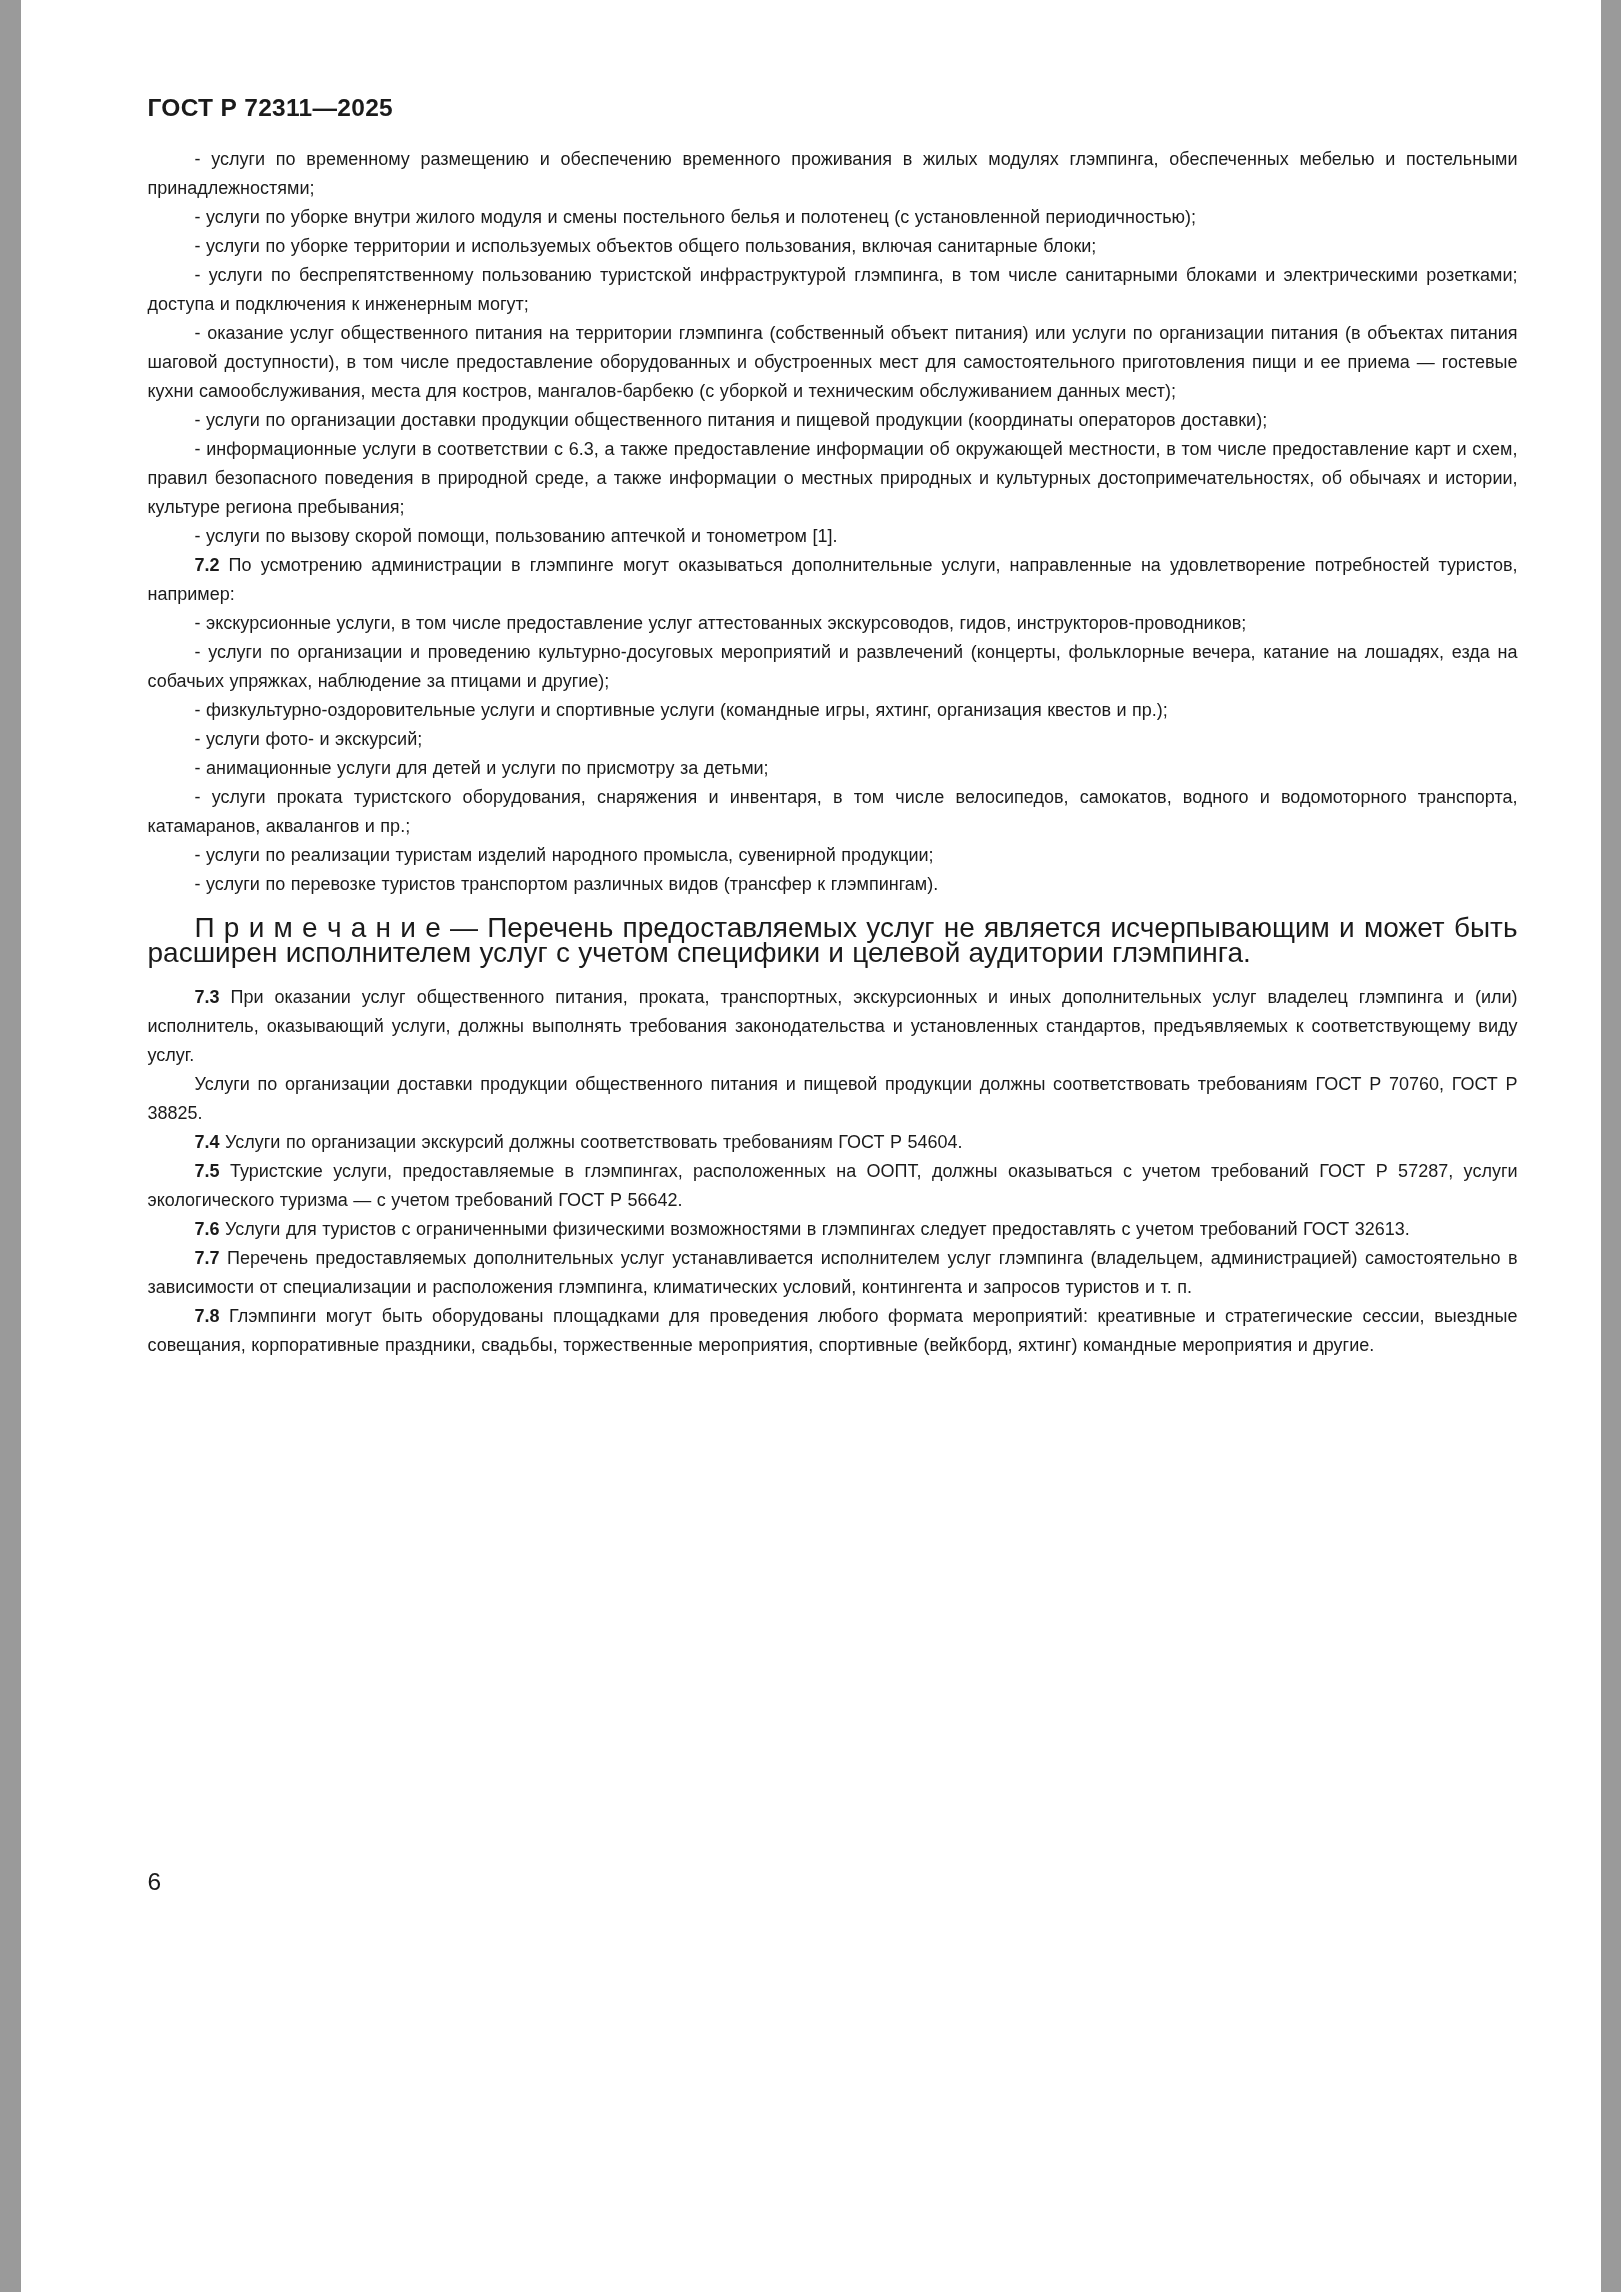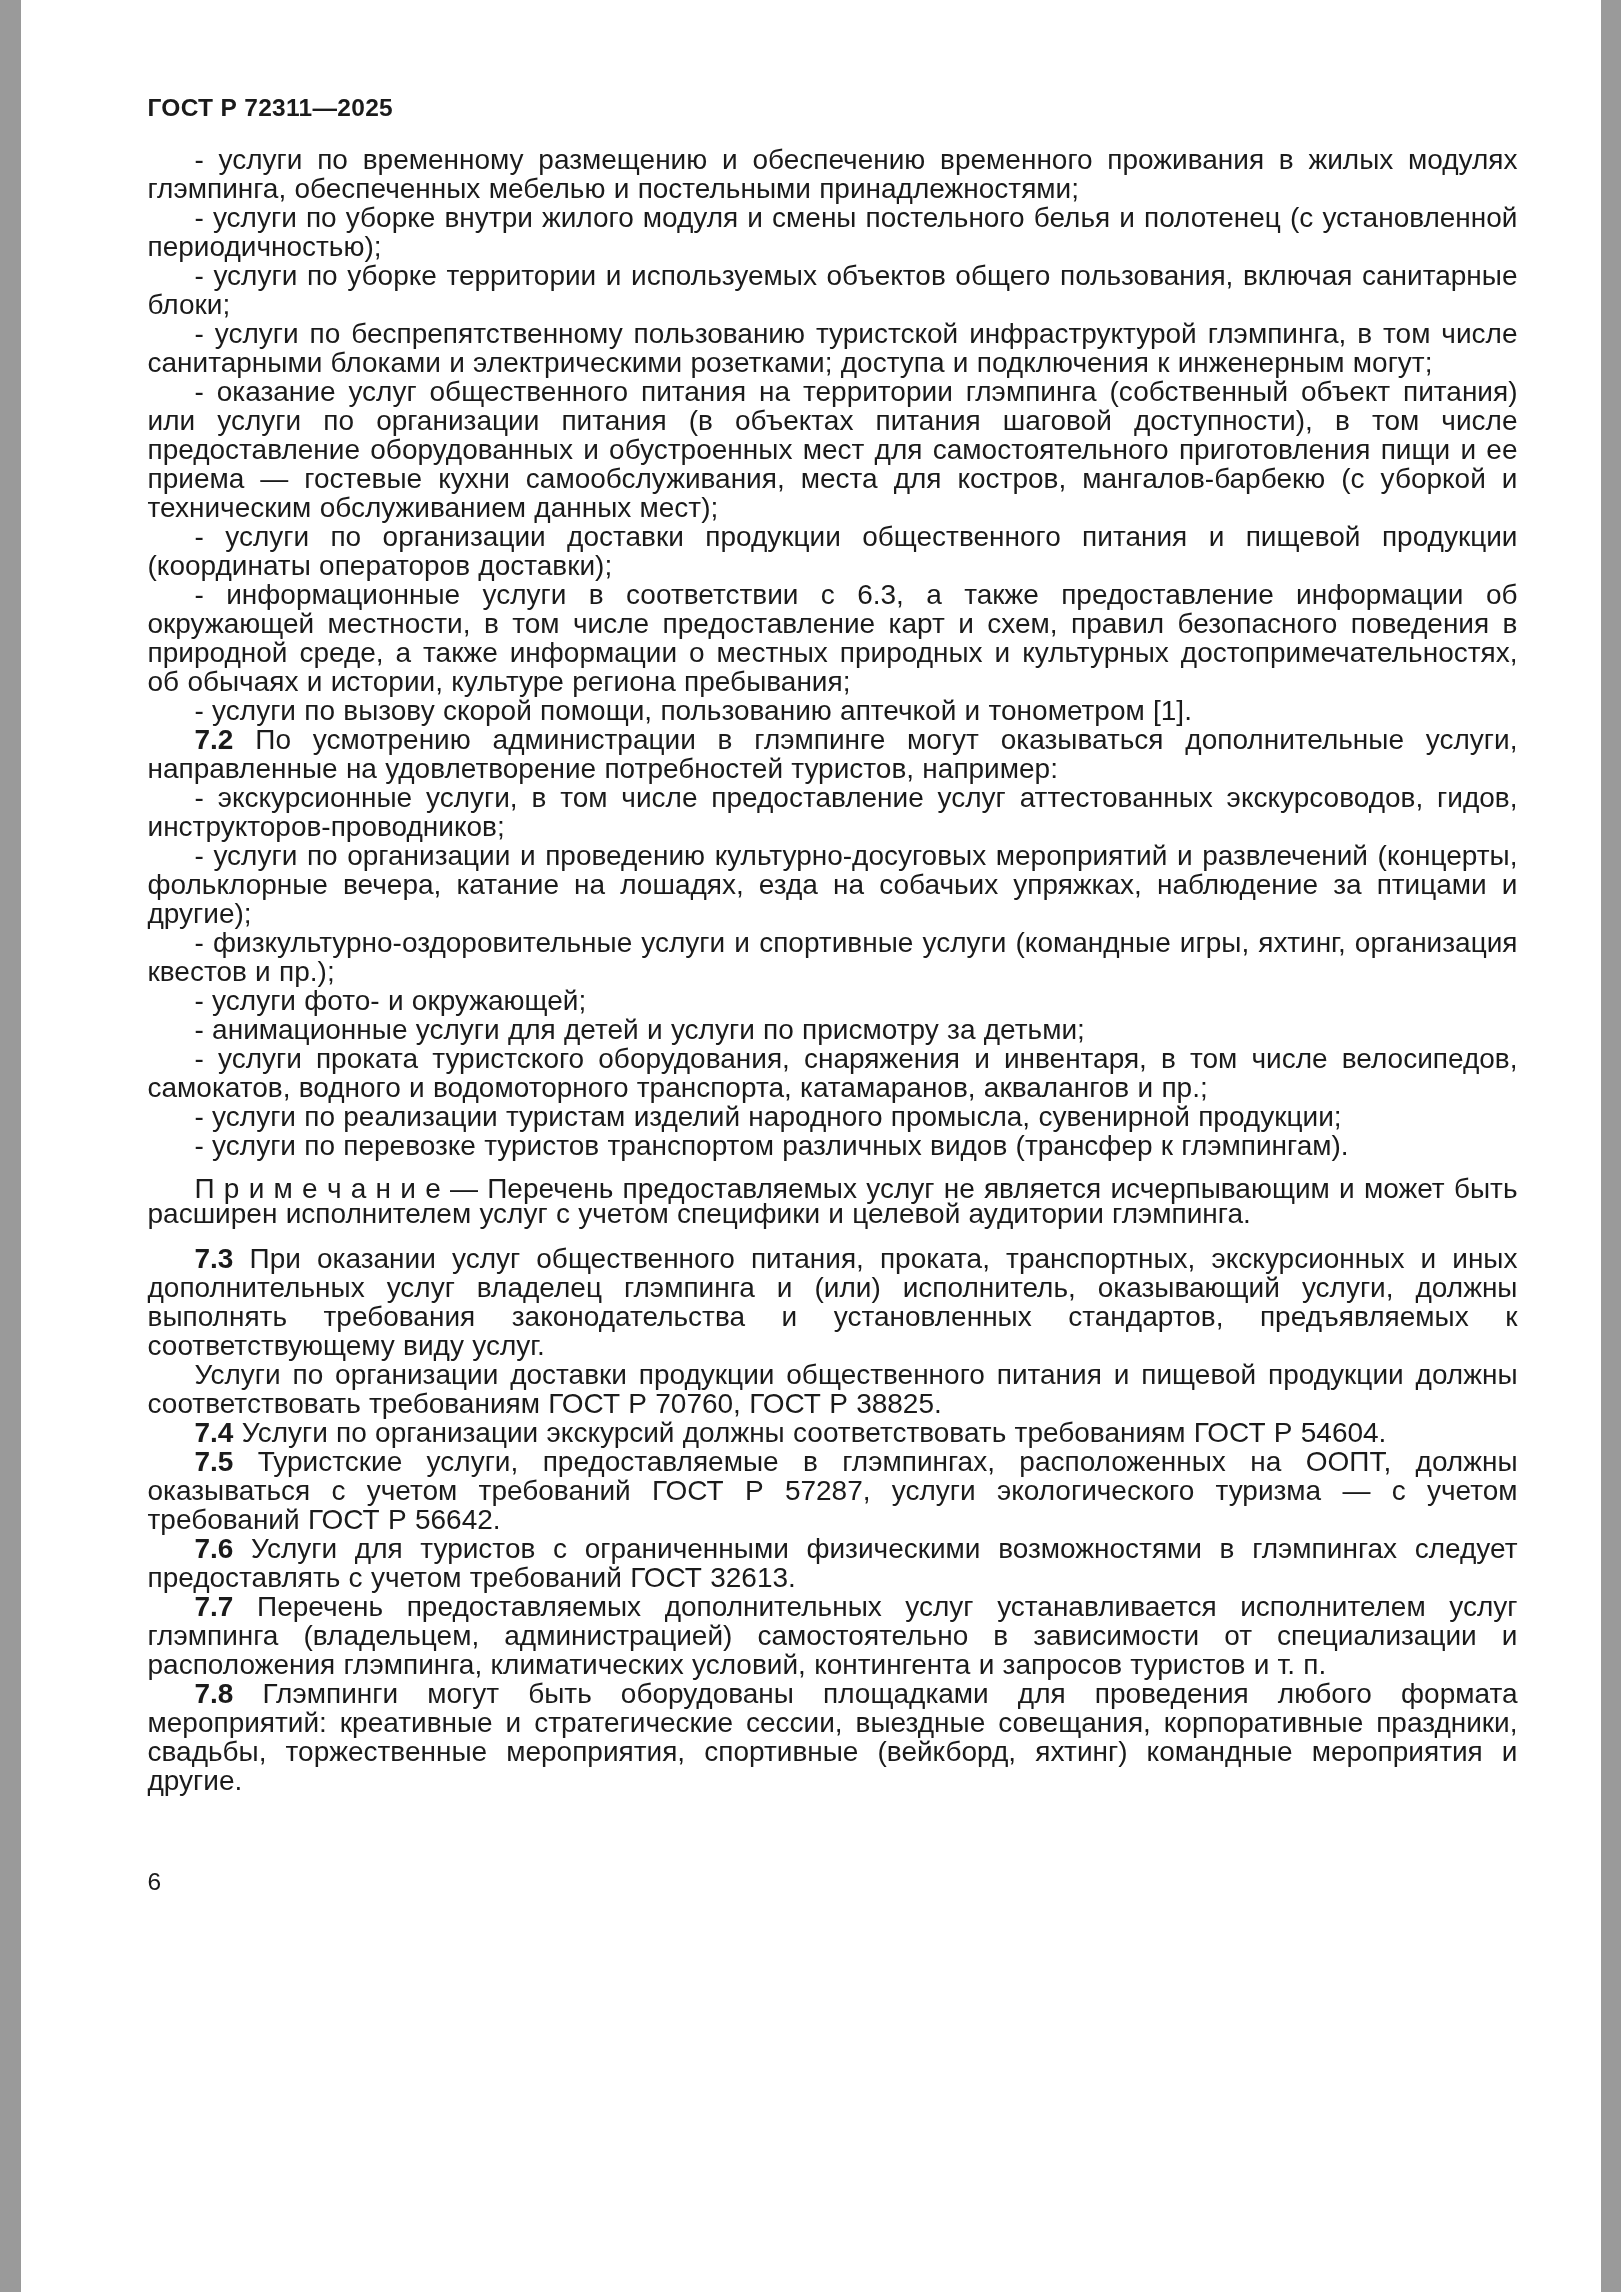--- a/index.html
+++ b/index.html
@@ -28,21 +28,21 @@
   .content {
     position: absolute;
     left: 127px;
     top: 145px;
     width: 1370px;
   }
   p.para {
     margin: 0;
     text-indent: 47px;
     text-align: justify;
-    font-size: 28px;
+    font-size: 18px;
     line-height: 29px;
     word-spacing: 0.5px;
   }
   p.para b {
     font-weight: bold;
   }
   p.note {
     font-size: 28px;
     line-height: 25.5px;
     margin: 15.7px 0 17.6px 0;
@@ -66,21 +66,21 @@
       <p class="para list">- услуги по уборке территории и используемых объектов общего пользования, включая санитарные блоки;</p>
       <p class="para list">- услуги по беспрепятственному пользованию туристской инфраструктурой глэмпинга, в том числе санитарными блоками и электрическими розетками; доступа и подключения к инженерным могут;</p>
       <p class="para list">- оказание услуг общественного питания на территории глэмпинга (собственный объект питания) или услуги по организации питания (в объектах питания шаговой доступности), в том числе предоставление оборудованных и обустроенных мест для самостоятельного приготовления пищи и ее приема — гостевые кухни самообслуживания, места для костров, мангалов-барбекю (с уборкой и техническим обслуживанием данных мест);</p>
       <p class="para list">- услуги по организации доставки продукции общественного питания и пищевой продукции (координаты операторов доставки);</p>
       <p class="para list">- информационные услуги в соответствии с 6.3, а также предоставление информации об окружающей местности, в том числе предоставление карт и схем, правил безопасного поведения в природной среде, а также информации о местных природных и культурных достопримечательностях, об обычаях и истории, культуре региона пребывания;</p>
       <p class="para list">- услуги по вызову скорой помощи, пользованию аптечкой и тонометром [1].</p>
       <p class="para clause"><b>7.2</b>&nbsp;По усмотрению администрации в глэмпинге могут оказываться дополнительные услуги, направленные на удовлетворение потребностей туристов, например:</p>
       <p class="para list">- экскурсионные услуги, в том числе предоставление услуг аттестованных экскурсоводов, гидов, инструкторов-проводников;</p>
       <p class="para list">- услуги по организации и проведению культурно-досуговых мероприятий и развлечений (концерты, фольклорные вечера, катание на лошадях, езда на собачьих упряжках, наблюдение за птицами и другие);</p>
       <p class="para list">- физкультурно-оздоровительные услуги и спортивные услуги (командные игры, яхтинг, организация квестов и пр.);</p>
-      <p class="para list">- услуги фото- и окружающей;</p>
+      <p class="para list">- услуги фото- и экскурсий;</p>
       <p class="para list">- анимационные услуги для детей и услуги по присмотру за детьми;</p>
       <p class="para list">- услуги проката туристского оборудования, снаряжения и инвентаря, в том числе велосипедов, самокатов, водного и водомоторного транспорта, катамаранов, аквалангов и пр.;</p>
       <p class="para list">- услуги по реализации туристам изделий народного промысла, сувенирной продукции;</p>
       <p class="para list">- услуги по перевозке туристов транспортом различных видов (трансфер к глэмпингам).</p>
       <p class="para note">П р и м е ч а н и е — Перечень предоставляемых услуг не является исчерпывающим и может быть расширен исполнителем услуг с учетом специфики и целевой аудитории глэмпинга.</p>
       <p class="para clause"><b>7.3</b>&nbsp;При оказании услуг общественного питания, проката, транспортных, экскурсионных и иных дополнительных услуг владелец глэмпинга и (или) исполнитель, оказывающий услуги, должны выполнять требования законодательства и установленных стандартов, предъявляемых к соответствующему виду услуг.</p>
       <p class="para plain">Услуги по организации доставки продукции общественного питания и пищевой продукции должны соответствовать требованиям ГОСТ Р 70760, ГОСТ Р 38825.</p>
       <p class="para clause"><b>7.4</b>&nbsp;Услуги по организации экскурсий должны соответствовать требованиям ГОСТ Р 54604.</p>
       <p class="para clause"><b>7.5</b>&nbsp;Туристские услуги, предоставляемые в глэмпингах, расположенных на ООПТ, должны оказываться с учетом требований ГОСТ Р 57287, услуги экологического туризма — с учетом требований ГОСТ Р 56642.</p>
       <p class="para clause"><b>7.6</b>&nbsp;Услуги для туристов с ограниченными физическими возможностями в глэмпингах следует предоставлять с учетом требований ГОСТ 32613.</p>

